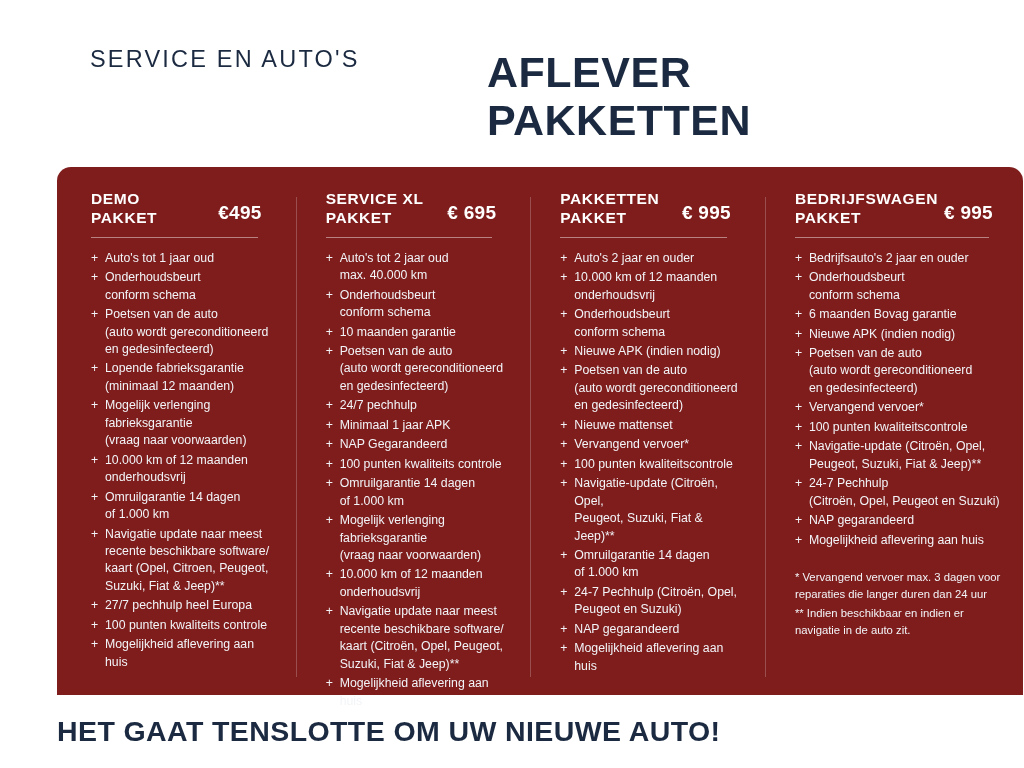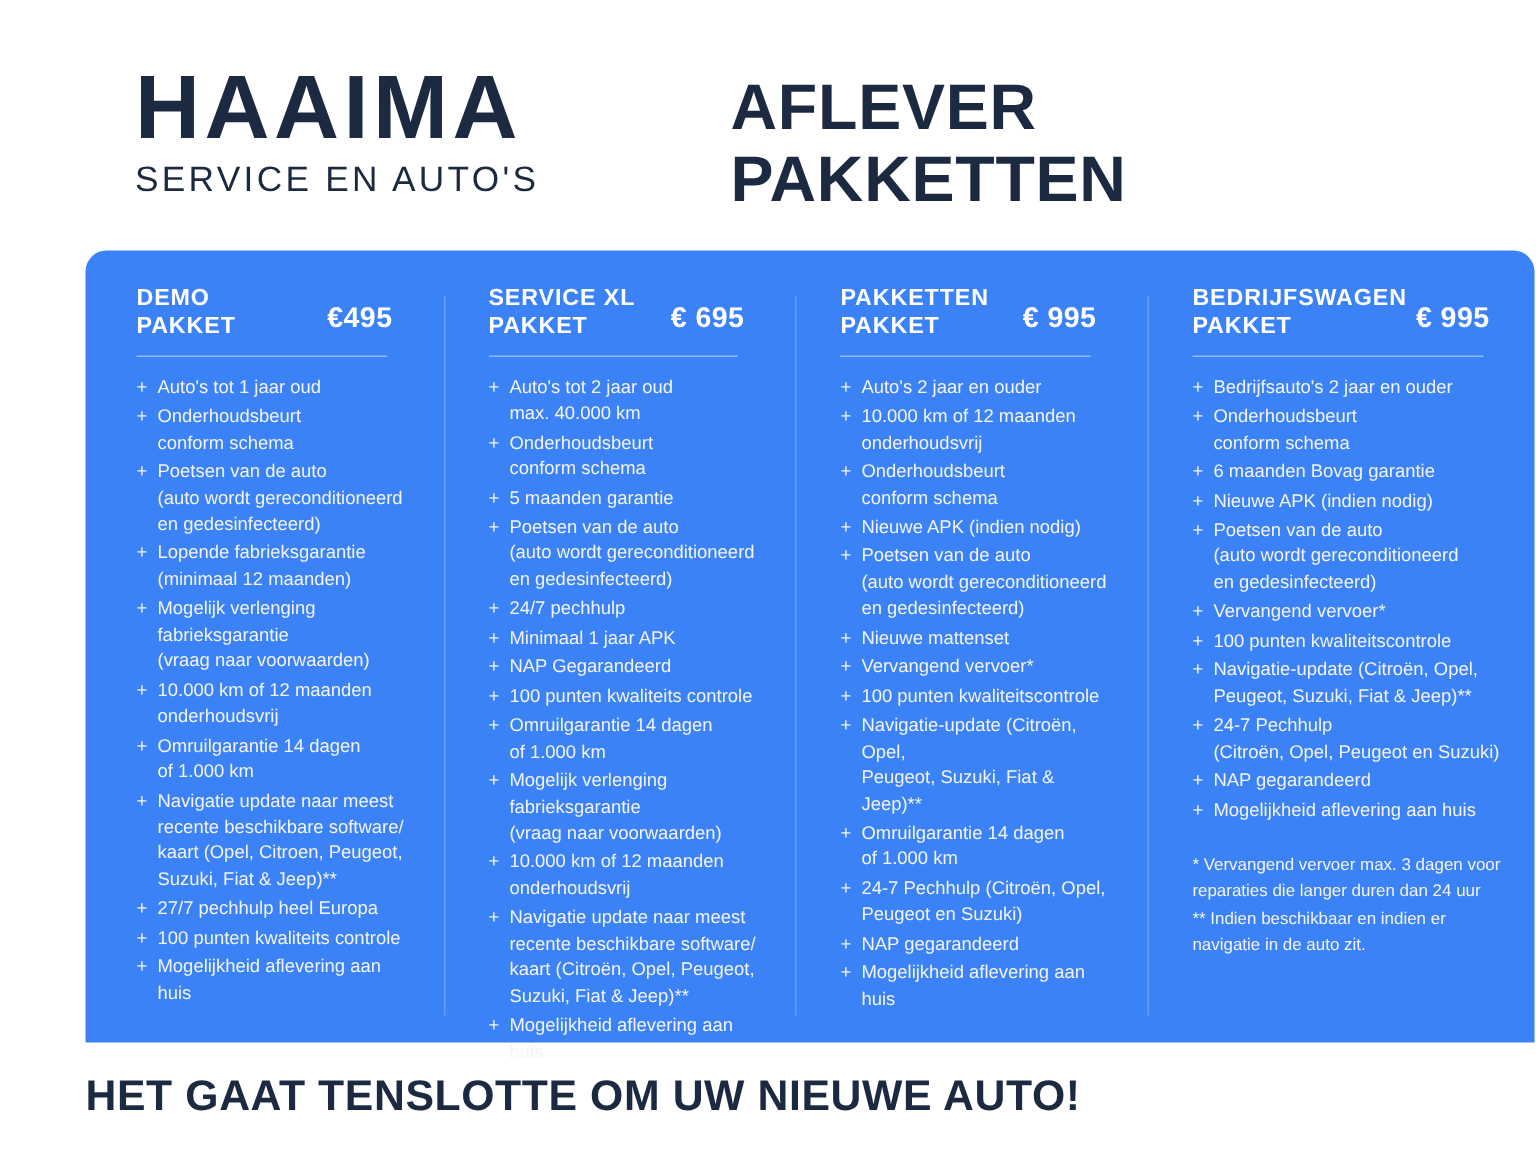--- a/index.html
+++ b/index.html
@@ -61,21 +61,21 @@
   }
   .header-title div { white-space: nowrap; }
 
   
   .panel {
     position: absolute;
     left: 57px;
     top: 167px;
     width: 966px;
     height: 528px;
-    background: #3b82f6;
+    background: #7f1d1d;
     border-radius: 14px 14px 0 0;
     display: flex;
     padding: 22px 0 0 0;
   }
   .col {
     position: relative;
     flex: 1 1 0;
     padding: 0 20px 0 34px;
   }
   .col + .col::before {
@@ -160,21 +160,20 @@
     white-space: nowrap;
   }
 </style>
 </head>
 <body>
 
 <div class="page">
 
   <div class="header">
     <div class="brand">
-      <div class="brand-name">HAAIMA</div>
       <div class="brand-sub">SERVICE EN AUTO'S</div>
     </div>
     <div class="header-title">
       <div>AFLEVER</div>
       <div>PAKKETTEN</div>
     </div>
   </div>
 
   <div class="panel">
 
@@ -220,21 +219,21 @@
           <div>PAKKET</div>
         </div>
         <div class="col-price">€ 695</div>
       </div>
       <div class="rule"></div>
       <ul class="features">
         <li>Auto's tot 2 jaar oud
 max. 40.000 km</li>
         <li>Onderhoudsbeurt
 conform schema</li>
-        <li>5 maanden garantie</li>
+        <li>10 maanden garantie</li>
         <li>Poetsen van de auto
 (auto wordt gereconditioneerd
 en gedesinfecteerd)</li>
         <li>24/7 pechhulp</li>
         <li>Minimaal 1 jaar APK</li>
         <li>NAP Gegarandeerd</li>
         <li>100 punten kwaliteits controle</li>
         <li>Omruilgarantie 14 dagen
 of 1.000 km</li>
         <li>Mogelijk verlenging

